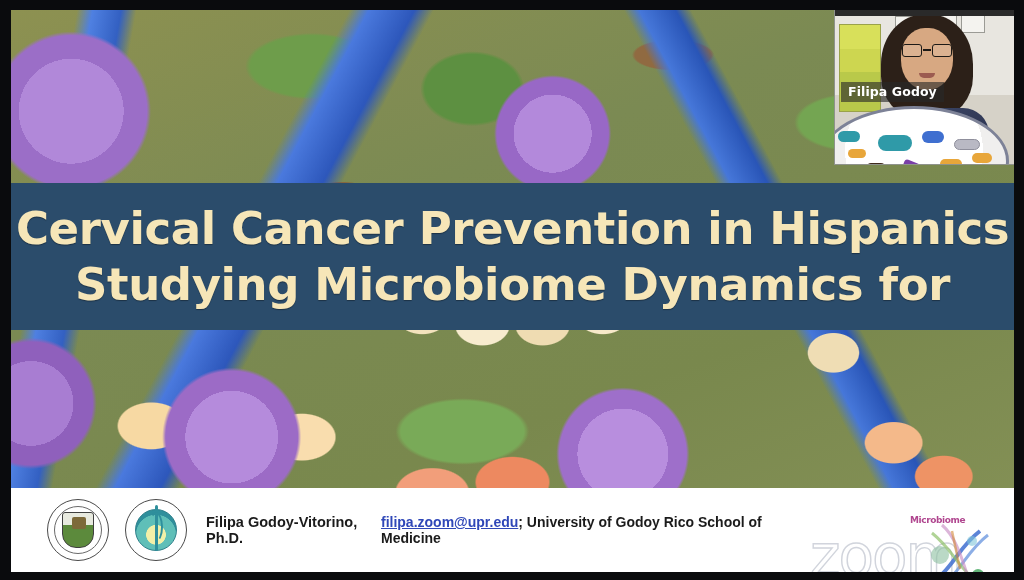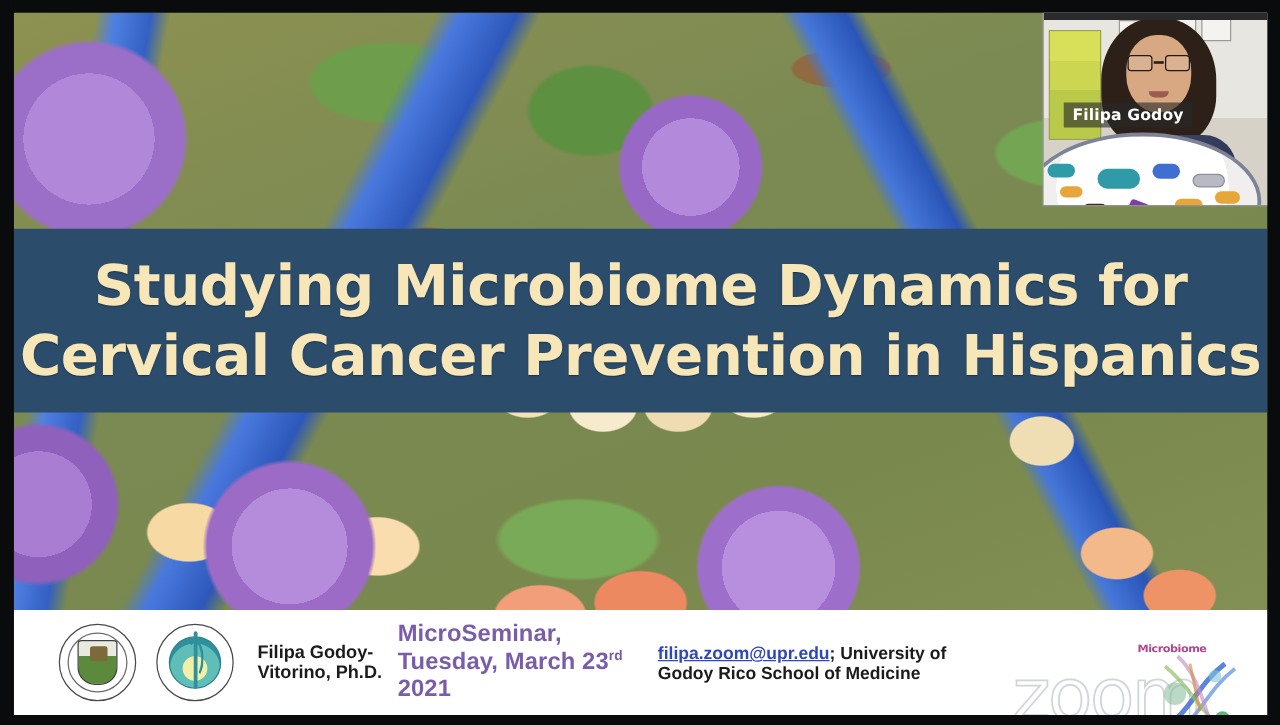--- a/index.html
+++ b/index.html
@@ -280,21 +280,21 @@
     border-radius: 26px 26px 0 0;
   }
   .vt-plate {
     position:absolute; left:-16px; top:96px; width:190px; height:110px;
     border-radius:50%;
     background: radial-gradient(circle at 50% 40%, #ffffff 0 62%, #f0efee 62% 86%, #8b8fa3 88% 100%);
     border: 3px solid #7d8297;
   }
   .mb { position:absolute; border-radius:50%; }
   .vt-namebar {
-    position:absolute; left:16px; bottom:62px;
+    position:absolute; left:6px; bottom:62px;
     padding: 2px 7px 3px 7px;
     background: rgba(40,40,40,.62);
     color:#fff;
     font-family: "DejaVu Sans", sans-serif;
     font-size: 12.5px;
     font-weight: 700;
     letter-spacing: .1px;
     z-index: 6;
     white-space: nowrap;
   }
@@ -306,22 +306,22 @@
 </head>
 <body>
 
 <div id="stage">
 
   <div id="slide">
 
     <div class="photo-bg"></div>
 
     <div class="title-band">
+      <div class="title-line">Cervical Cancer Prevention in Hispanics</div>
       <div class="title-line">Studying Microbiome Dynamics for</div>
-      <div class="title-line">Cervical Cancer Prevention in Hispanics</div>
     </div>
 
     <div class="footer">
 
       <div class="footer-logos">
 
         <div class="seal">
           <div class="seal-ring"></div>
           <div class="seal-ring2"></div>
           <div class="seal-upr-shield"></div>
@@ -330,21 +330,20 @@
         <div class="seal">
           <div class="seal-ring"></div>
           <div class="seal-med-disc"></div>
           <div class="seal-med-rod"></div>
           <div class="seal-med-snake"></div>
         </div>
       </div>
 
       <div class="footer-text">
         <div class="presenter-name">Filipa Godoy-Vitorino, Ph.D.</div>
-        <div class="seminar-line"><span>MicroSeminar, Tuesday,  March 23</span><sup>rd</sup><span> 2021</span></div>
         <div class="affil-line"><span class="email">filipa.zoom@upr.edu</span><span>; University of Godoy Rico School of Medicine</span></div>
       </div>
 
       <div class="footer-right">
         <div class="zoom-watermark">zoom</div>
         <div class="microbiome-logo">
           <div class="mb-word">Microbiome</div>
           <svg width="96" height="76" viewBox="0 0 96 76">
             <path d="M20 70 C 46 58, 50 34, 74 16" stroke="#3f6fd0" stroke-width="4" fill="none" opacity=".85"></path>
             <path d="M30 72 C 54 62, 58 38, 82 20" stroke="#6f9ae0" stroke-width="3" fill="none" opacity=".8"></path>

